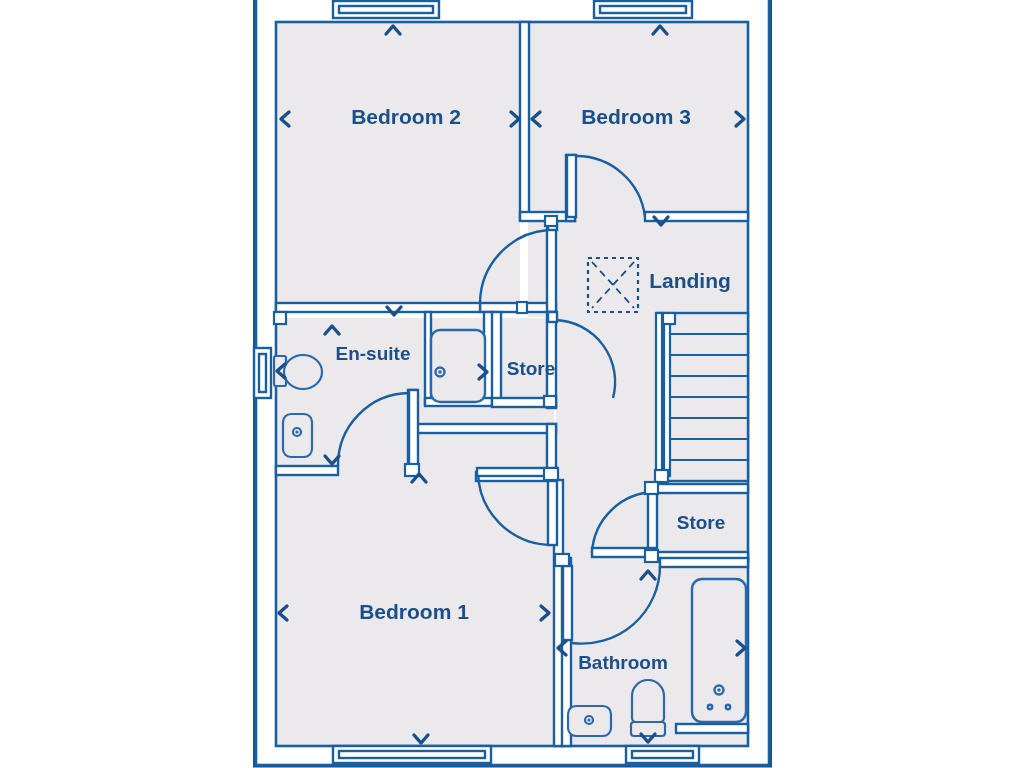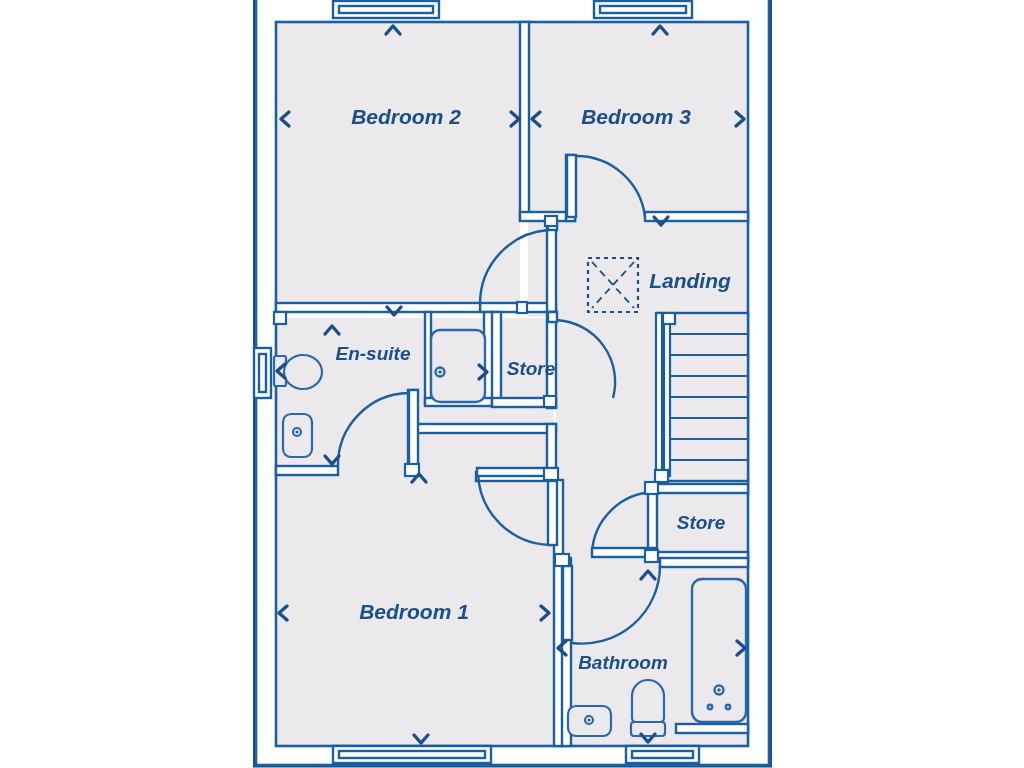--- a/index.html
+++ b/index.html
@@ -11,21 +11,20 @@
     width: 1024px;
     height: 768px;
     overflow: hidden;
     font-family: "Liberation Sans", sans-serif;
   }
   #plan-wrap {
     position: relative;
     width: 870px;
     height: 768px;
     background: #f97316;
-    font-style: italic;
   }
   #plan-svg {
     display: block;
     position: absolute;
     left: 0;
     top: 0;
   }
   .room-label {
     font-family: "Liberation Sans", sans-serif;
     font-weight: bold;

